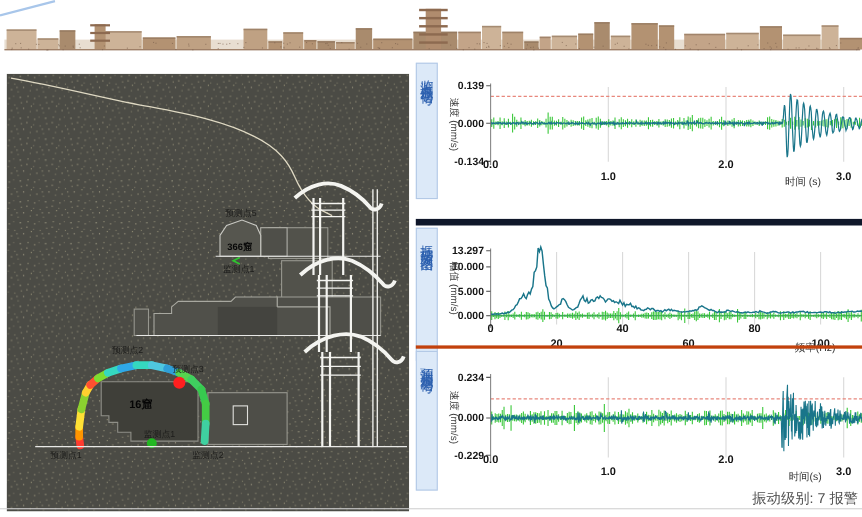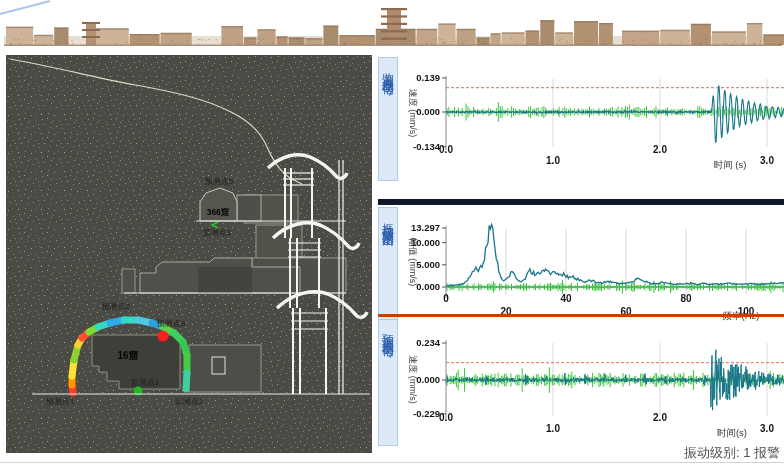--- a/index.html
+++ b/index.html
@@ -1,19 +1,19 @@
 <!DOCTYPE html>
 <html><head>
 <meta charset="utf-8">
 <style>
   html,body{margin:0;padding:0;}
   body{width:784px;height:470px;overflow:hidden;background:#fff;
        font-family:"Liberation Sans",sans-serif;position:relative;}
   #banner{position:absolute;left:0;top:0;}
-  .panel{position:absolute;left:6px;top:55px;width:366px;height:398px;}
+  .panel{position:absolute;left:6px;top:67px;width:366px;height:398px;}
   .charts{position:absolute;left:378px;top:55px;width:406px;height:387px;}
   .row{position:absolute;left:0;width:473px;}
   .row1{top:0;height:129px;}
   .row2{top:144px;height:126px;border-top:6px solid #0f172a;}
   .row3{top:259px;height:132px;border-top:3px solid #c2410c;}
   .strip{position:absolute;left:0;top:2px;bottom:3px;width:20px;background:#dce9f8;
          border:1px solid #b3c9e6;color:#2b5fae;font-size:12px;line-height:18px;
          writing-mode:vertical-rl;text-orientation:upright;letter-spacing:2px;
          padding-top:5px;box-sizing:border-box;}
   .chart{position:absolute;left:22px;top:0;}
@@ -444,14 +444,14 @@
         <text x="46" y="104" font-size="10" font-weight="bold" fill="#141414" text-anchor="middle">0.0</text>
         <text x="153" y="115" font-size="10" font-weight="bold" fill="#141414" text-anchor="middle">1.0</text>
         <text x="260" y="104" font-size="10" font-weight="bold" fill="#141414" text-anchor="middle">2.0</text>
         <text x="367" y="115" font-size="10" font-weight="bold" fill="#141414" text-anchor="middle">3.0</text>
         <text x="332" y="119" font-size="9.5" fill="#333" text-anchor="middle">时间(s)</text>
         <text x="10" y="62.5" font-size="9" fill="#3a3a3a" text-anchor="middle" transform="rotate(90 10 62.5)">速度 (mm/s)</text>
       </svg>
   </div>
 </div>
 
-<div class="status"><span>振动级别: 1 报警</span></div>
+<div class="status"><span>振动级别: 7 报警</span></div>
 <div class="hline"></div>
 
 </body></html>

